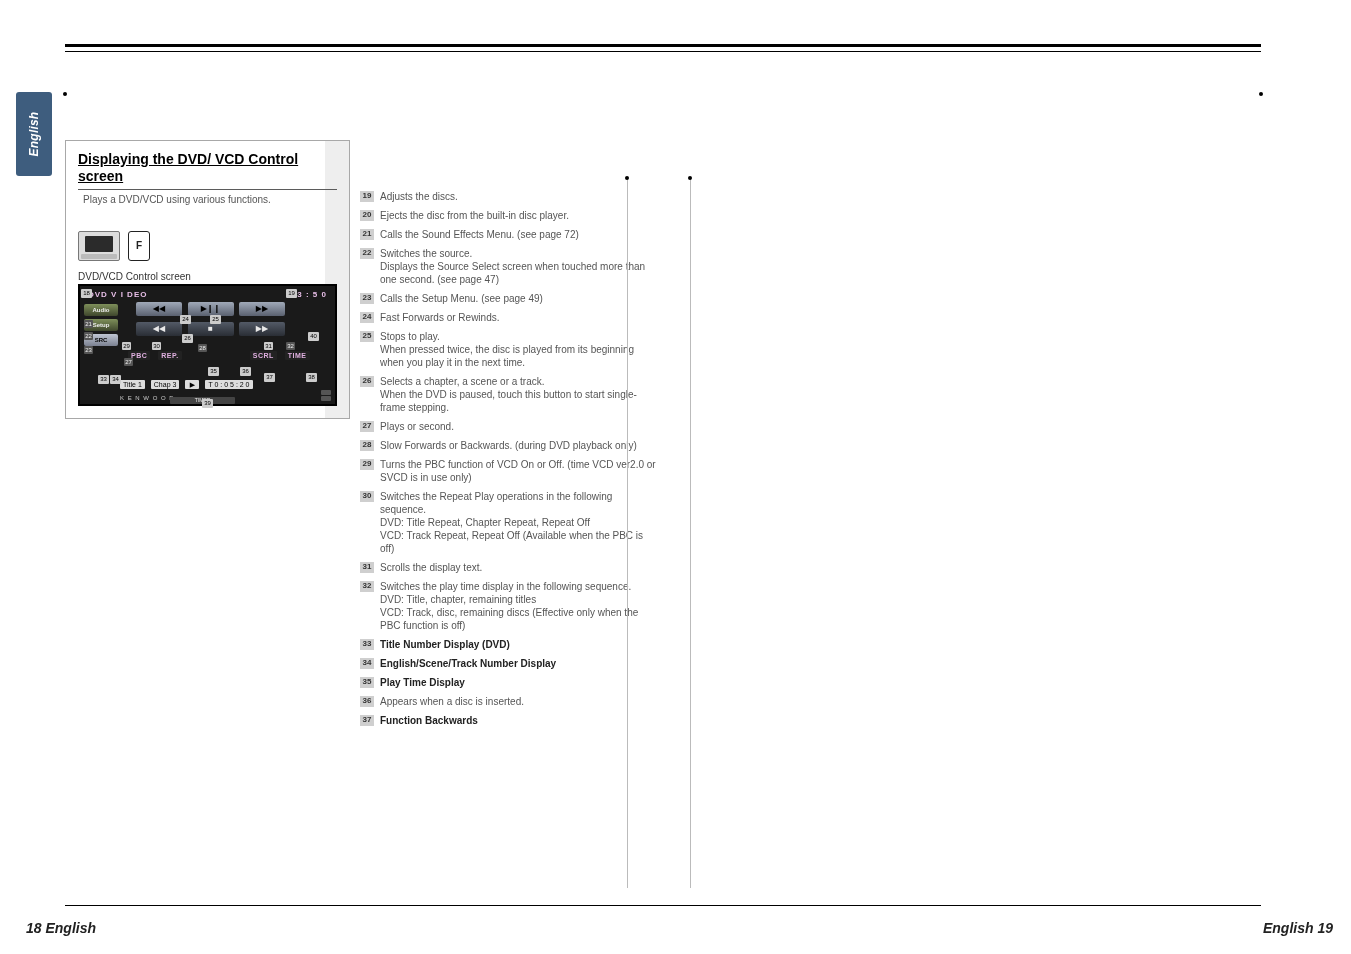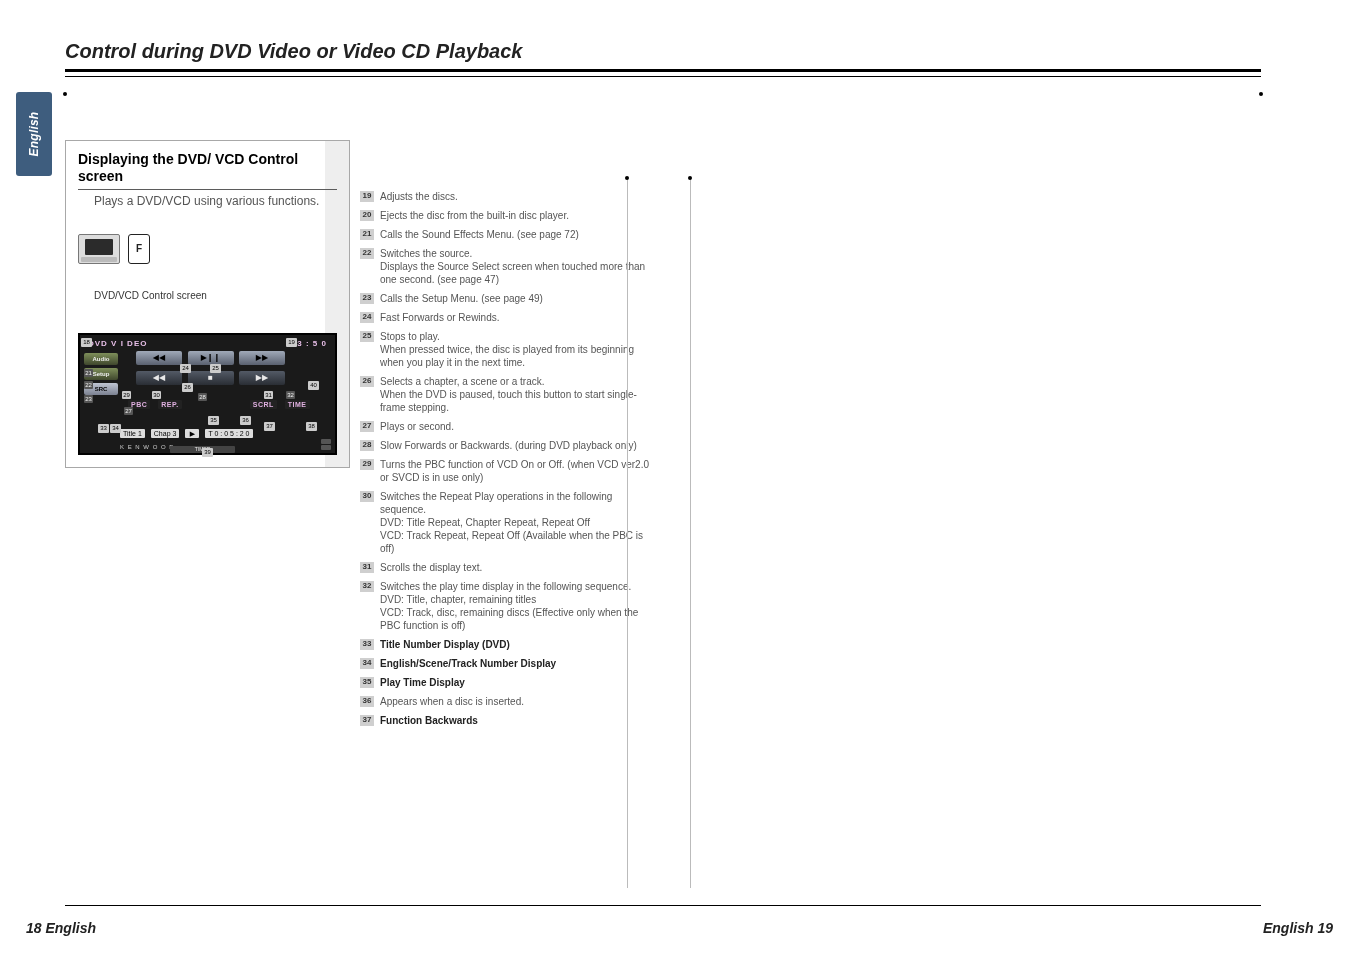--- a/index.html
+++ b/index.html
@@ -79,30 +79,31 @@
   }
   .section-header {
     padding: 10px 12px 10px 12px;
   }
   .section-title {
     font-weight: bold;
     font-size: 14px;
     line-height: 1.2;
     margin: 0;
     color: #000;
+    text-decoration: underline;
   }
   .section-subrule {
     height: 1px;
     background: #5b5b5b;
     margin: 4px 0 0 0;
   }
   .section-sub {
-    font-size: 12px;
+    font-size: 10px;
     color: #555;
-    margin: 4px 0 8px 16px;
+    margin: 4px 0 8px 5px;
   }
 
   .icon-row {
     display: flex;
     gap: 8px;
     padding: 8px 12px 10px 12px;
   }
   .device-icon {
     width: 40px;
     height: 28px;
@@ -132,22 +133,22 @@
     align-items: center;
     justify-content: center;
     font-size: 10px;
     font-weight: bold;
     background: #fff;
   }
 
   .screen-label {
     font-size: 10px;
     color: #333;
-    padding: 0 12px 16px 12px;
-    margin: 16px;
+    padding: 0 12px 2px 12px;
+    margin: 0;
   }
 
   
   .dvd-screen {
     margin: 0 12px 12px 12px;
     background: #1a1a1a;
     border: 2px solid #000;
     height: 118px;
     position: relative;
     color: #fff;
@@ -343,21 +344,20 @@
     left: 65px; right: 90px; bottom: 48px;
     height:1px; background:#000;
   }
 </style>
 </head>
 <body>
 
 <div class="page">
 
   <div class="header-area">
-    <h1 class="page-title">Control during DVD Video or Video CD Playback</h1>
     <div class="title-rule-thick"></div>
     <div class="title-rule-thin"></div>
   </div>
 
   <div class="dot d3"></div>
   <div class="dot d4"></div>
 
   <div class="lang-tab">
     <span>English</span>
   </div>
@@ -508,21 +508,21 @@
         <li class="desc-item">
           <span class="num-box">27</span>
           <span class="desc-main">Plays or second.</span>
         </li>
         <li class="desc-item">
           <span class="num-box">28</span>
           <span class="desc-main">Slow Forwards or Backwards. (during DVD playback only)</span>
         </li>
         <li class="desc-item">
           <span class="num-box">29</span>
-          <span class="desc-main">Turns the PBC function of VCD On or Off. (when VCD ver2.0 or SVCD is in use only)</span>
+          <span class="desc-main">Turns the PBC function of VCD On or Off. (time VCD ver2.0 or SVCD is in use only)</span>
         </li>
         <li class="desc-item">
           <span class="num-box">30</span>
           <span class="desc-main">Switches the Repeat Play operations in the following sequence.<br>DVD: Title Repeat, Chapter Repeat, Repeat Off<br>VCD: Track Repeat, Repeat Off (Available when the PBC is off)</span>
         </li>
         <li class="desc-item">
           <span class="num-box">31</span>
           <span class="desc-main">Scrolls the display text.</span>
         </li>
         <li class="desc-item">

